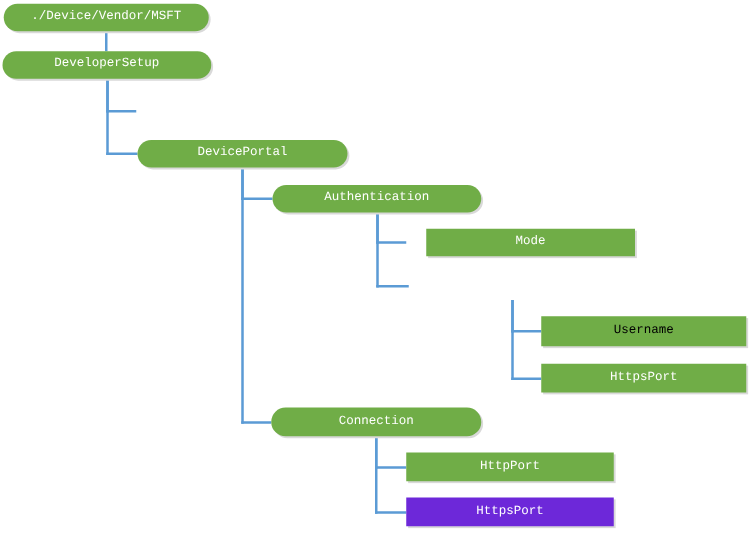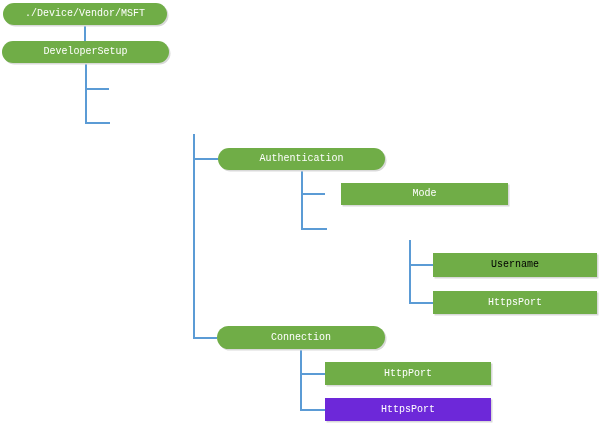--- a/index.html
+++ b/index.html
@@ -58,20 +58,21 @@
     <div class="connector" style="left: 409px; top: 240px; width: 2px; height: 26px; background: rgb(91, 155, 213);"></div>
     <div class="connector" style="left: 409px; top: 264px; width: 24px; height: 2px; background: rgb(91, 155, 213);"></div>
     <div class="connector" style="left: 409px; top: 240px; width: 2px; height: 63.5px; background: rgb(91, 155, 213);"></div>
     <div class="connector" style="left: 409px; top: 301.5px; width: 24px; height: 2px; background: rgb(91, 155, 213);"></div>
     <div class="connector" style="left: 300px; top: 349px; width: 2px; height: 25.5px; background: rgb(91, 155, 213);"></div>
     <div class="connector" style="left: 300px; top: 372.5px; width: 25px; height: 2px; background: rgb(91, 155, 213);"></div>
     <div class="connector" style="left: 300px; top: 349px; width: 2px; height: 61.5px; background: rgb(91, 155, 213);"></div>
     <div class="connector" style="left: 300px; top: 408.5px; width: 25px; height: 2px; background: rgb(91, 155, 213);"></div>
     <div class="node pill" style="left: 3px; top: 3px; width: 164px; height: 22px; background: rgb(112, 173, 71); color: rgb(255, 255, 255);">./Device/Vendor/MSFT</div>
     <div class="node pill" style="left: 2px; top: 41px; width: 167px; height: 22px; background: rgb(112, 173, 71); color: rgb(255, 255, 255);">DeveloperSetup</div>
+    <div class="node pill" style="left: 110px; top: 112px; width: 168px; height: 22px; background: rgb(112, 173, 71); color: rgb(255, 255, 255);">DevicePortal</div>
     <div class="node pill" style="left: 218px; top: 148px; width: 167px; height: 22px; background: rgb(112, 173, 71); color: rgb(255, 255, 255);">Authentication</div>
     <div class="node rect" style="left: 325px; top: 183px; width: 167px; height: 22px; background: rgb(112, 173, 71); color: rgb(255, 255, 255); margin-left: 16px;">Mode</div>
     <div class="node rect" style="left: 433px; top: 253px; width: 164px; height: 24px; background: rgb(112, 173, 71); color: #000000;">Username</div>
     <div class="node rect" style="left: 433px; top: 291px; width: 164px; height: 23px; background: rgb(112, 173, 71); color: rgb(255, 255, 255);">HttpsPort</div>
     <div class="node pill" style="left: 217px; top: 326px; width: 168px; height: 23px; background: rgb(112, 173, 71); color: rgb(255, 255, 255);">Connection</div>
     <div class="node rect" style="left: 325px; top: 362px; width: 166px; height: 23px; background: rgb(112, 173, 71); color: rgb(255, 255, 255);">HttpPort</div>
     <div class="node rect" style="left: 325px; top: 398px; width: 166px; height: 23px; background: #6d28d9; color: rgb(255, 255, 255);">HttpsPort</div>
   </div>
 
 </body></html>

